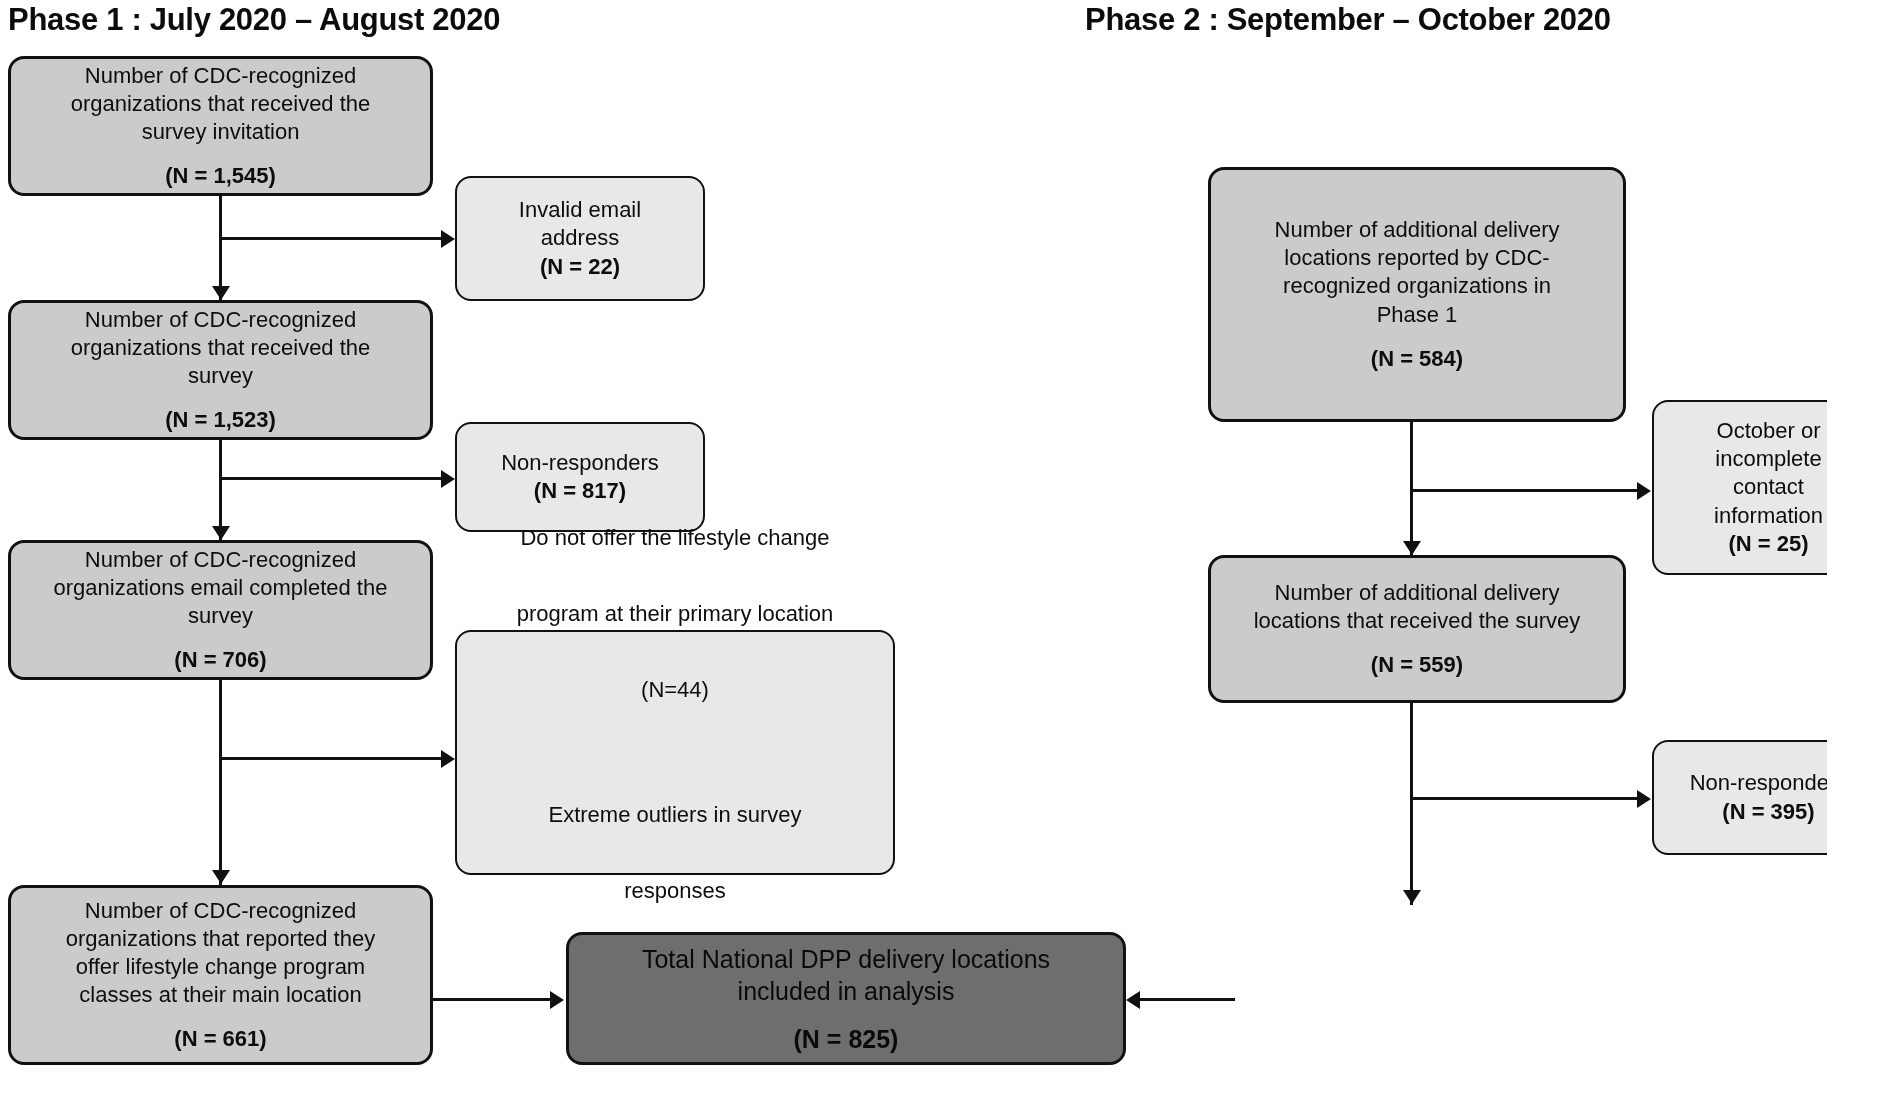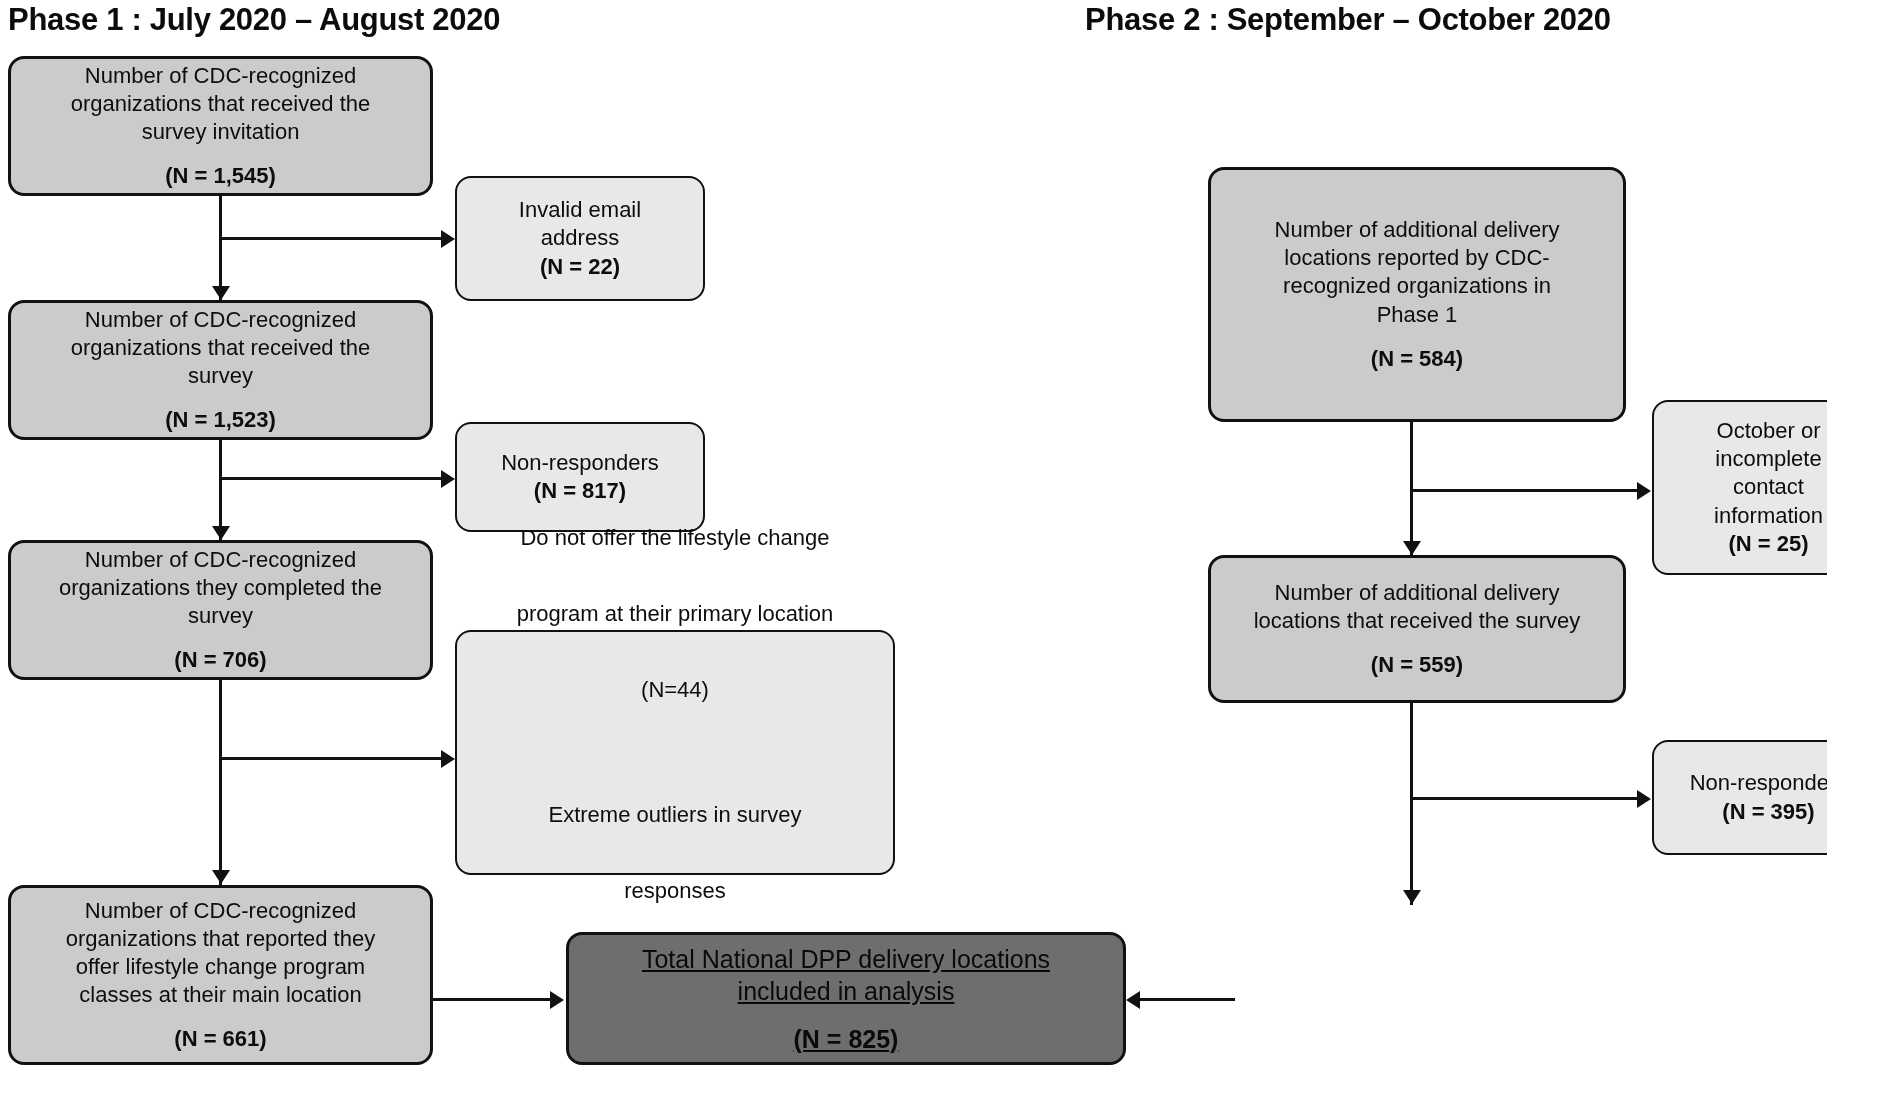--- a/index.html
+++ b/index.html
@@ -45,21 +45,20 @@
     background:#cbcbcb;
   }
   .box.side{
     background:#e8e8e8;
     border-width:2.5px;
   }
   .box.total{
     background:#6e6e6e;
     color:#0a0a0a;
     border-width:3px;
-    text-decoration:underline;
   }
   .box .line{display:block;}
   .box .count{
     font-weight:bold;
     margin-top:16px;
     display:block;
   }
   .box .count.tight{margin-top:0;}
   .box .gap{height:22px;display:block;}
 
@@ -134,21 +133,21 @@
     <span class="count tight">(N = 817)</span>
   </div>
 
   <div class="vline" style="left:219px; top:440px; height:100px;"></div>
   <div class="arrow-down" style="left:212px; top:526px;"></div>
   <div class="hline" style="left:219px; top:477px; width:225px;"></div>
   <div class="arrow-right" style="left:441px; top:470px;"></div>
 
   <div class="box main" style="left:8px; top:540px; width:425px; height:140px;">
     <span class="line">Number of CDC-recognized</span>
-    <span class="line">organizations they completed the</span>
+    <span class="line">organizations email completed the</span>
     <span class="line">survey</span>
     <span class="count">(N = 706)</span>
   </div>
 
   <div class="box side" style="left:455px; top:630px; width:440px; height:245px;gap:48px;">
     <span class="line">Do not offer the lifestyle change</span>
     <span class="line">program at their primary location</span>
     <span class="line">(N=44)</span>
     <span class="gap"></span>
     <span class="line">Extreme outliers in survey</span>

